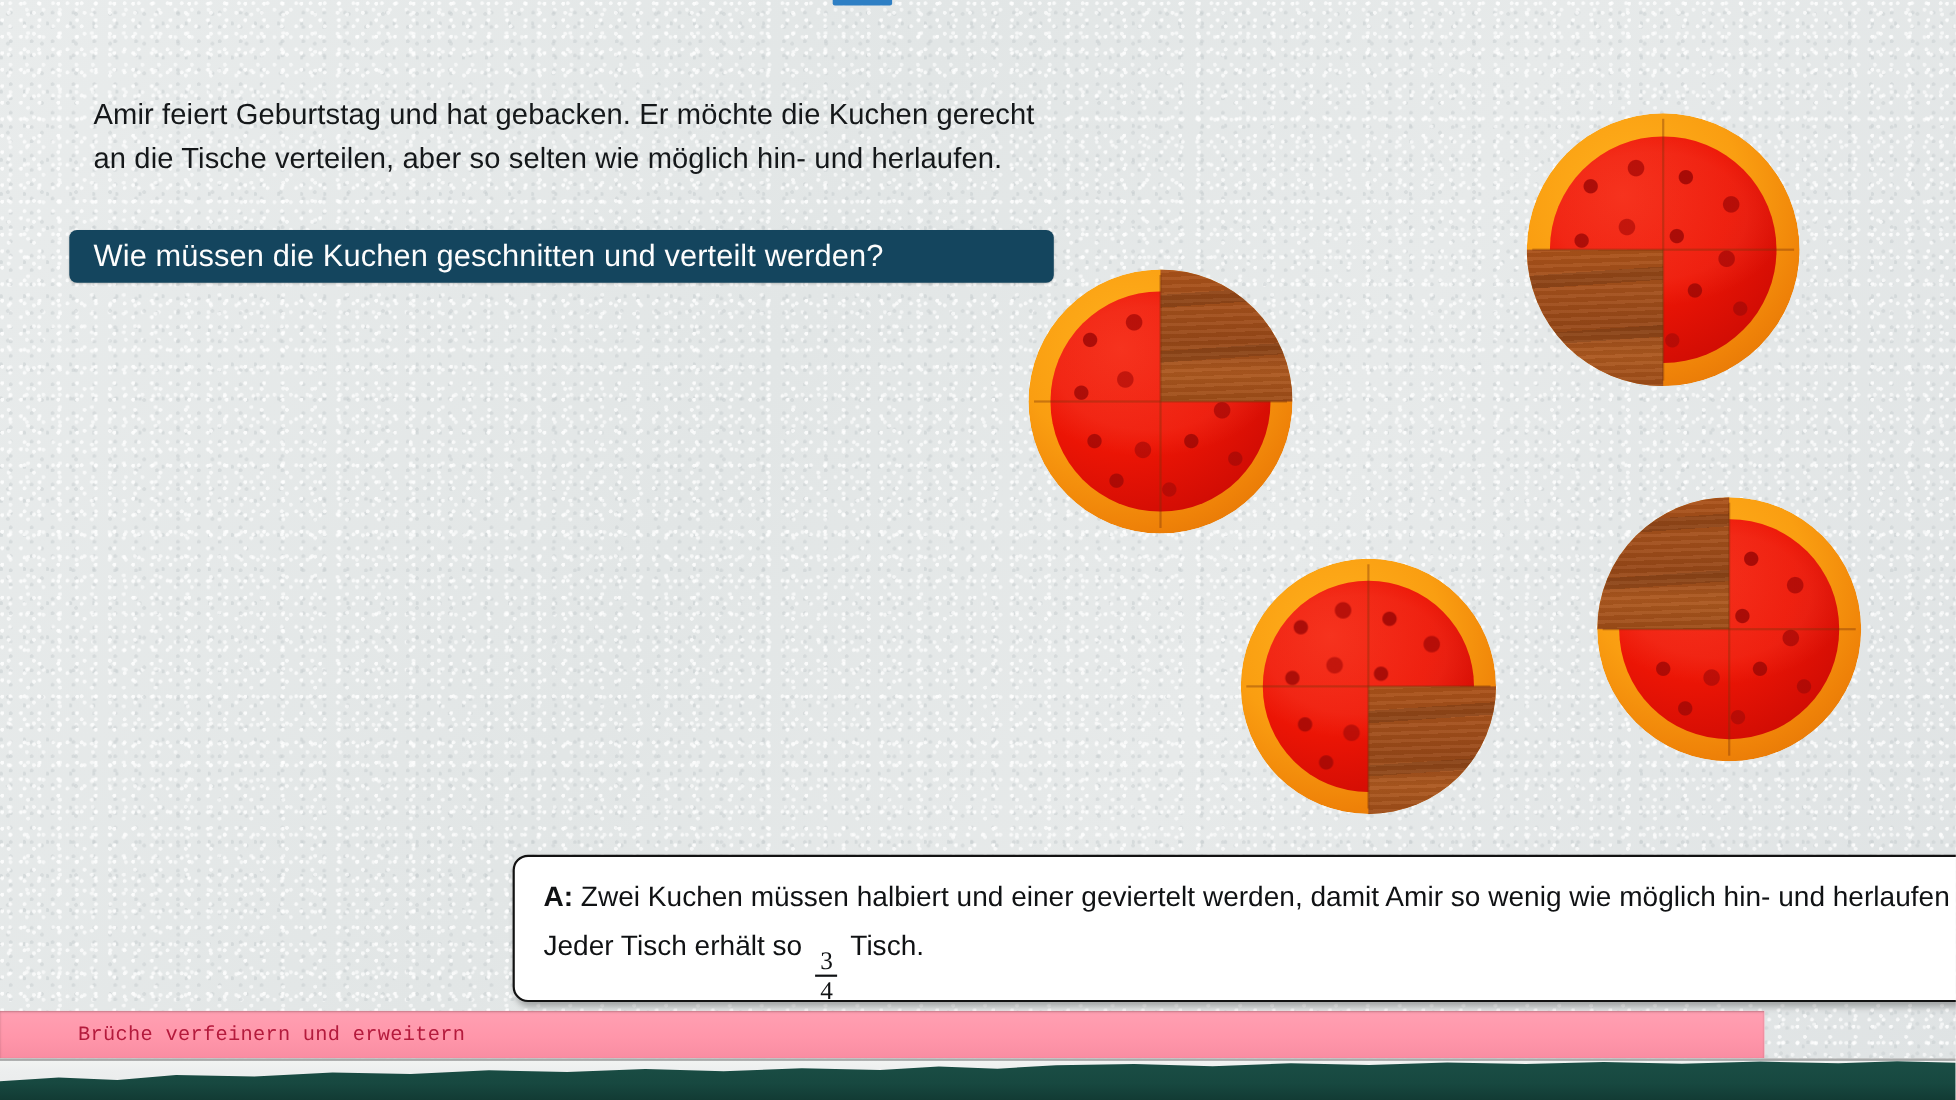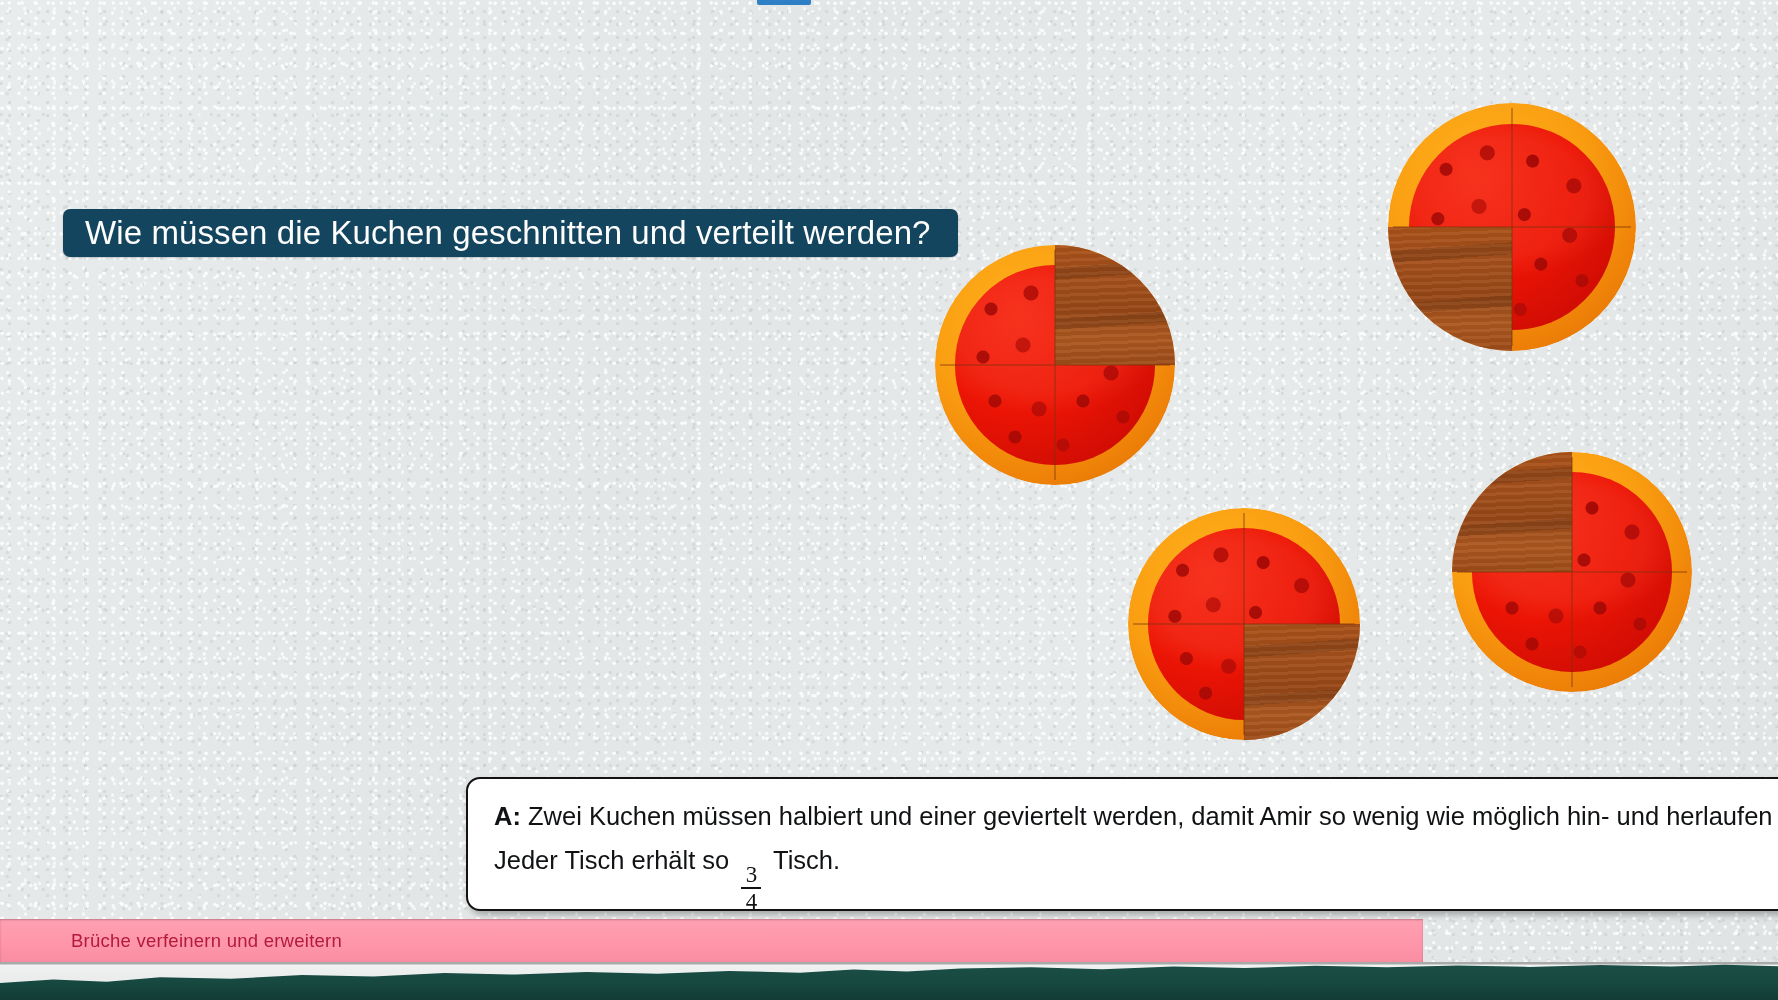--- a/index.html
+++ b/index.html
@@ -46,21 +46,21 @@
   #question-banner {
     position:absolute; left:63px; top:209px;
     width:895px; height:48px;
     background:#14455e;
     border-radius:7px;
     display:flex; align-items:center;
     padding:0 22px;
     box-shadow:0 1px 2px rgba(0,0,0,.18);
   }
   #question-banner .qt {
-    color:#fdfdfd; font-size:33px; white-space:nowrap; letter-spacing:.1px;
+    color:#fdfdfd; font-size:28px; white-space:nowrap; letter-spacing:.1px;
   }
 
   
   .pie { position:absolute; }
   .pie .disc {
     position:absolute; inset:0; border-radius:50%;
     overflow:hidden;
   }
   
   .crust {
@@ -143,24 +143,24 @@
     display:inline-flex; flex-direction:column; align-items:center;
     font-family:"Liberation Serif", serif;
     vertical-align:-0.52em; line-height:1; margin:0 5px;
   }
   .frac .num { font-size:23px; padding-bottom:1px; }
   .frac .bar { width:100%; min-width:20px; height:2px; background:#101214; }
   .frac .den { font-size:23px; padding-top:1px; }
 
   
   #footer-strip {
-    position:absolute; left:0; top:919px; width:1423px; height:43px;
+    position:absolute; left:0; top:919px; width:1604px; height:43px;
     background:linear-gradient(180deg,#ffa0b2 0%,#ff96aa 55%,#f98da2 100%);
     box-shadow:0 1px 2px rgba(0,0,0,.25) inset;
-    display:flex; align-items:center;
+    display:flex; align-items:center;font-family:Liberation Mono, monospace;
   }
   #footer-strip .ft {
     margin-left:71px; color:#b41a3c; font-size:18.5px; letter-spacing:.25px;
   }
 
   
   #green-band {
     position:absolute; left:0; top:962px; width:1778px; height:38px;
     background:linear-gradient(180deg,#f2f4f3 0%,#eceeee 34%,#e8eaea 100%);
     overflow:hidden;
@@ -180,20 +180,24 @@
     background:linear-gradient(180deg,rgba(0,0,0,.30) 0 2px, transparent 3px);
   }
 </style>
 </head>
 <body>
 
 <div id="slide">
 
   <div id="top-tab"></div>
 
+  <div id="intro">
+    <span class="l">Amir feiert Geburtstag und hat gebacken. Er möchte die Kuchen gerecht</span>
+    <span class="l">an die Tische verteilen, aber so selten wie möglich hin- und herlaufen.</span>
+  </div>
 
   <div id="question-banner">
     <span class="qt">Wie müssen die Kuchen geschnitten und verteilt werden?</span>
   </div>
 
   <div class="pie" style="left:935px; top:245px; width:240px; height:240px;">
     <div class="disc">
       <div class="crust"></div>
       <div class="filling"></div>
       <div class="gone tr"></div>

